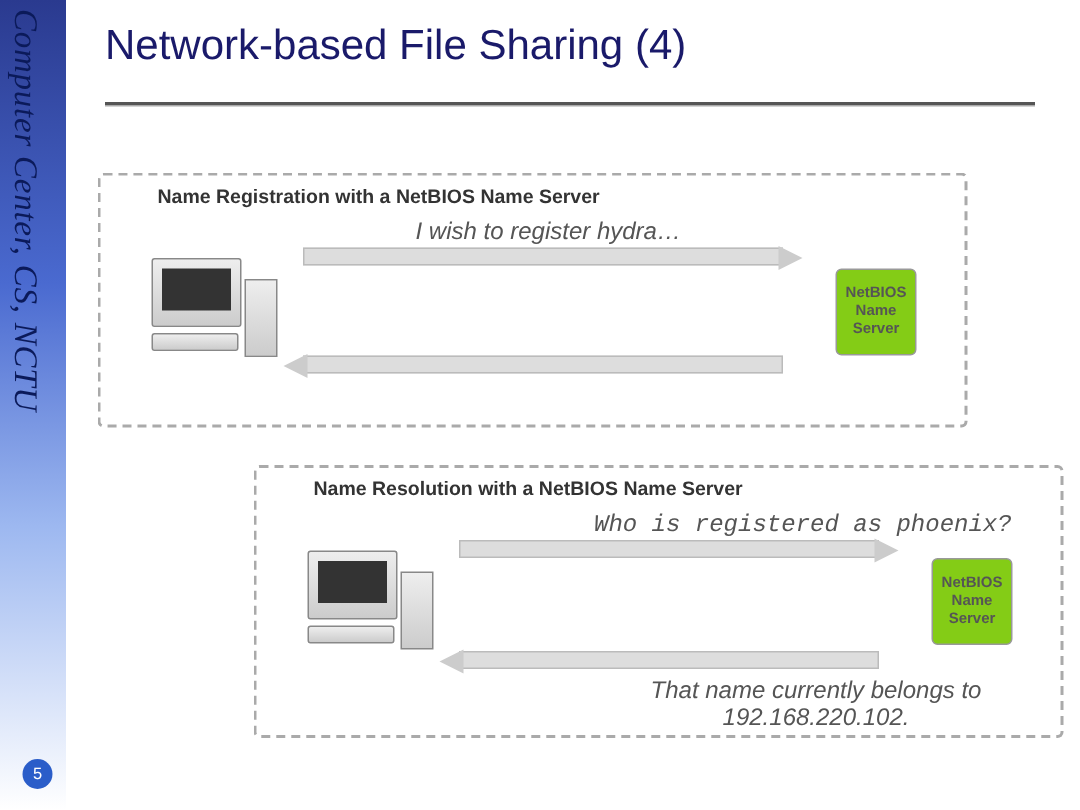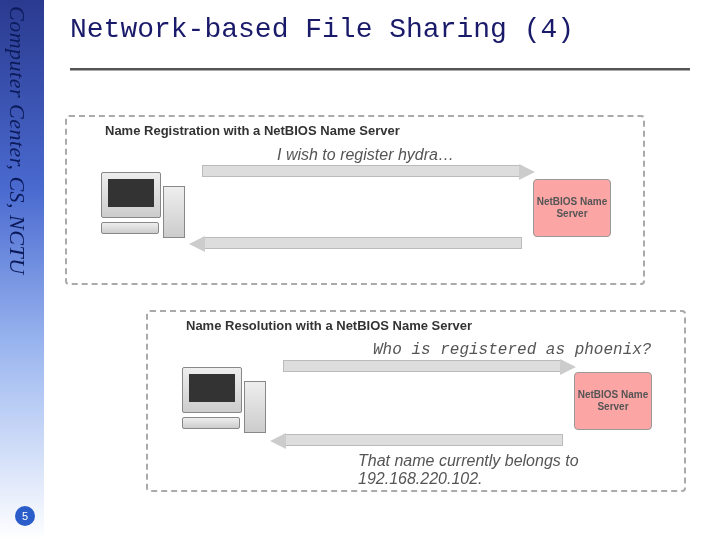--- a/index.html
+++ b/index.html
@@ -43,39 +43,39 @@
     display: flex;
     align-items: center;
     justify-content: center;
   }
   .title {
     position: absolute;
     left: 70px;
     top: 14px;
     font-size: 28px;
     color: #1a1a6a;
-    font-family: Liberation Mono, monospace;
+    font-family: Liberation Sans, sans-serif;
   }
   .hr {
     position: absolute;
     left: 70px;
     top: 68px;
     width: 620px;
     height: 2px;
     background: #555;
     box-shadow: 0 1px 0 #aaa;
   }
   .diagram {
     position: absolute;
     border: 2px dashed #aaa;
     border-radius: 4px;
     background: #fff;
   }
   .diagram.d1 { left: 65px; top: 115px; width: 580px; height: 170px; }
-  .diagram.d2 { left: 146px; top: 310px; width: 540px; height: 182px; }
+  .diagram.d2 { left: 169px; top: 310px; width: 540px; height: 182px; }
   .diag-title {
     position: absolute;
     left: 10px;
     top: 6px;
     font-family: Arial, sans-serif;
     font-weight: bold;
     font-size: 13px;
     color: #333;
     margin-left: 28px;
   }
@@ -111,23 +111,23 @@
     width: 58px; height: 12px;
     background: linear-gradient(#eee,#ccc);
     border: 1px solid #888;
     border-radius: 2px;
     margin-top: 4px;
     margin-left: 4px;
   }
   .server-box {
     position: absolute;
     right: 32px;
-    width: 78px;
+    width: 54px;
     height: 58px;
-    background: #fca5a5;
+    background: #84cc16;
     border: 1px solid #999;
     border-radius: 4px;
     display: flex;
     align-items: center;
     justify-content: center;
     text-align: center;
     font-family: Arial, sans-serif;
     font-weight: bold;
     font-size: 10px;
     color: #555;
@@ -164,21 +164,21 @@
     font-size: 16px;
     color: #555;
   }
   .d1 .arrow-top { left: 135px; top: 48px; width: 320px; }
   .d1 .arrow-bot { left: 135px; top: 120px; width: 320px; }
   .d1 .msg-top { left: 210px; top: 29px; }
   .d1 .msg-bot { left: 200px; top: 138px; }
   .d2 .arrow-top { left: 135px; top: 48px; width: 280px; }
   .d2 .arrow-bot { left: 135px; top: 122px; width: 280px; }
   .d2 .msg-top { left: 225px; top: 29px; font-family: Liberation Mono, monospace; }
-  .d2 .msg-bot { left: 210px; top: 140px; }
+  .d2 .msg-bot { left: 210px; top: 140px; text-align: center; }
 </style>
 </head>
 <body>
 
 <div class="sidebar">
   <div class="sidebar-text">Computer Center, CS, NCTU</div>
 </div>
 
 <div class="page-num">5</div>
 

